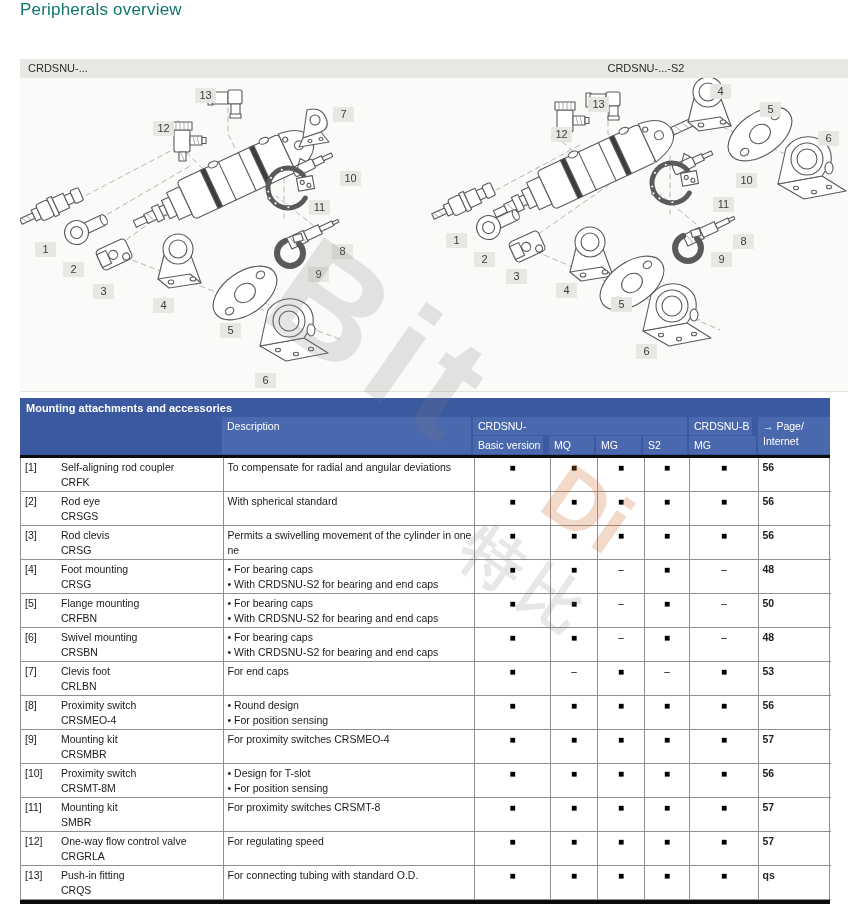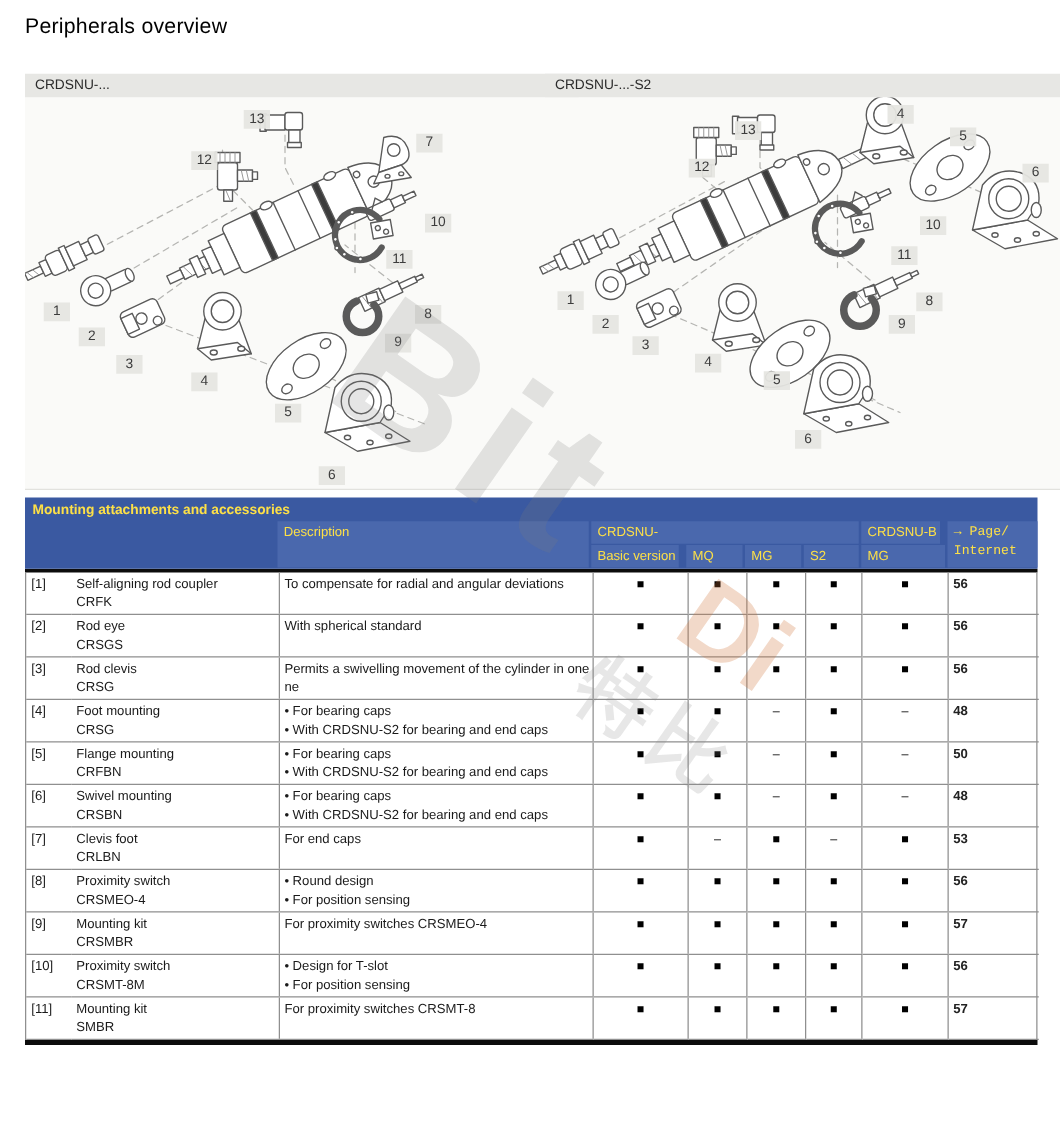--- a/index.html
+++ b/index.html
@@ -1,41 +1,41 @@
 <!DOCTYPE html>
 <html><head>
 <meta charset="utf-8">
 <style>
   html,body{margin:0;padding:0;background:#fff;}
   .page{position:relative;width:850px;height:909px;background:#ffffff;overflow:hidden;
         font-family:"Liberation Sans",sans-serif;color:#1a1a1a;}
-  .page-title{position:absolute;left:20px;top:11px;font-size:17px;font-weight:500;
-        letter-spacing:.2px;color:#000000;}
+  .page-title{position:absolute;left:20px;top:0;font-size:17px;font-weight:500;
+        letter-spacing:.2px;color:#0f766e;}
   
   .figbar{position:absolute;top:59px;height:19px;background:#e7e7e4;color:#2b2b2b;
         font-size:11px;line-height:19px;padding-left:8px;box-sizing:border-box;}
   .figbar.left{left:20px;width:443px;}
-  .figbar.right{left:436px;width:412px;}
+  .figbar.right{left:436px;width:412px;text-align:center;}
   
   .figpanel{position:absolute;left:20px;top:78px;width:828px;height:313px;
         background:#fafaf8;border-bottom:1px solid #e2e2de;}
   .figpanel svg{position:absolute;left:0;top:0;}
   .figpanel svg *{vector-effect:non-scaling-stroke;}
   .chip{position:absolute;min-width:13px;height:15px;line-height:15px;padding:0 4px;
         background:rgba(230,230,226,.95);color:#3c3c3c;font-size:11px;text-align:center;}
   
   .wm{position:absolute;pointer-events:none;z-index:6;font-weight:bold;white-space:nowrap;}
   .wm1{left:265px;top:255px;font-size:150px;letter-spacing:12px;
         transform:rotate(35deg);color:rgba(125,125,125,.20);}
   .wm2{left:545px;top:460px;font-size:85px;transform:rotate(35deg);color:rgba(208,118,60,.28);}
   .wm3{left:455px;top:540px;font-size:62px;letter-spacing:10px;transform:rotate(35deg);
         color:rgba(135,135,135,.20);}
   
   .tbl{position:absolute;left:20px;top:398px;width:810px;}
-  .thead{position:relative;height:57px;background:#3a59a1;color:#fde047;}
+  .thead{position:relative;height:57px;background:#3a59a1;color:#ffffff;}
   .thead .ttl{position:absolute;left:6px;top:4px;font-size:11px;font-weight:bold;}
   .hcell{position:absolute;background:#4a68ad;font-size:10.5px;box-sizing:border-box;
         padding:2px 0 0 5px;line-height:15px;}
   .hline{height:3px;background:#0c0c0c;}
   .bline{height:4px;background:#0c0c0c;}
   .tbody{border-left:1px solid #8f8f8f;border-right:1px solid #8f8f8f;}
   table.acc{width:810px;border-collapse:collapse;table-layout:fixed;font-size:10.5px;}
   table.acc td{vertical-align:top;border-bottom:1px solid #8f8f8f;line-height:15px;
         padding:2px 3px 0 4px;height:31px;overflow:hidden;}
   td.bl{border-left:1px solid #8f8f8f;}
@@ -293,21 +293,21 @@
     <div class="thead">
       <div class="ttl">Mounting attachments and accessories</div>
       <div class="hcell" style="left:202px;top:19px;width:249px;height:37px;">Description</div>
       <div class="hcell" style="left:453px;top:19px;width:214px;height:18px;">CRDSNU-</div>
       <div class="hcell" style="left:453px;top:38px;width:70px;height:18px;">Basic version</div>
       <div class="hcell" style="left:529px;top:38px;width:45px;height:18px;">MQ</div>
       <div class="hcell" style="left:576px;top:38px;width:45px;height:18px;">MG</div>
       <div class="hcell" style="left:623px;top:38px;width:44px;height:18px;">S2</div>
       <div class="hcell" style="left:669px;top:19px;width:63px;height:18px;">CRDSNU-B</div>
       <div class="hcell" style="left:669px;top:38px;width:67px;height:18px;">MG</div>
-      <div class="hcell" style="left:738px;top:19px;width:72px;height:37px;font-family:Liberation Mono, monospace;">
+      <div class="hcell" style="left:738px;top:19px;width:72px;height:37px;">
         <div>→ Page/</div>
         <div>Internet</div>
       </div>
     </div>
     <div class="hline"></div>
     <div class="tbody">
       <table class="acc">
         <colgroup>
           <col style="width:36px">
             <col style="width:166px">
@@ -495,19 +495,51 @@
               <td class="bl">
                 <div class="dline">For proximity switches CRSMT-8</div>
               </td>
               <td class="bl mark">■</td>
               <td class="bl mark">■</td>
               <td class="bl mark">■</td>
               <td class="bl mark">■</td>
               <td class="bl mark">■</td>
               <td class="bl pg">57</td>
             </tr>
+            <tr>
+              <td>[12]</td>
+              <td>
+                <div>One-way flow control valve</div>
+                <div>CRGRLA</div>
+              </td>
+              <td class="bl">
+                <div class="dline">For regulating speed</div>
+              </td>
+              <td class="bl mark">■</td>
+              <td class="bl mark">■</td>
+              <td class="bl mark">■</td>
+              <td class="bl mark">■</td>
+              <td class="bl mark">■</td>
+              <td class="bl pg">57</td>
+            </tr>
+            <tr>
+              <td>[13]</td>
+              <td>
+                <div>Push-in fitting</div>
+                <div>CRQS</div>
+              </td>
+              <td class="bl">
+                <div class="dline">For connecting tubing with standard O.D.</div>
+              </td>
+              <td class="bl mark">■</td>
+              <td class="bl mark">■</td>
+              <td class="bl mark">■</td>
+              <td class="bl mark">■</td>
+              <td class="bl mark">■</td>
+              <td class="bl pg">qs</td>
+            </tr>
           </tbody>
       </table>
     </div>
     <div class="bline"></div>
   </div>
 
 </div>
 
 </body></html>

